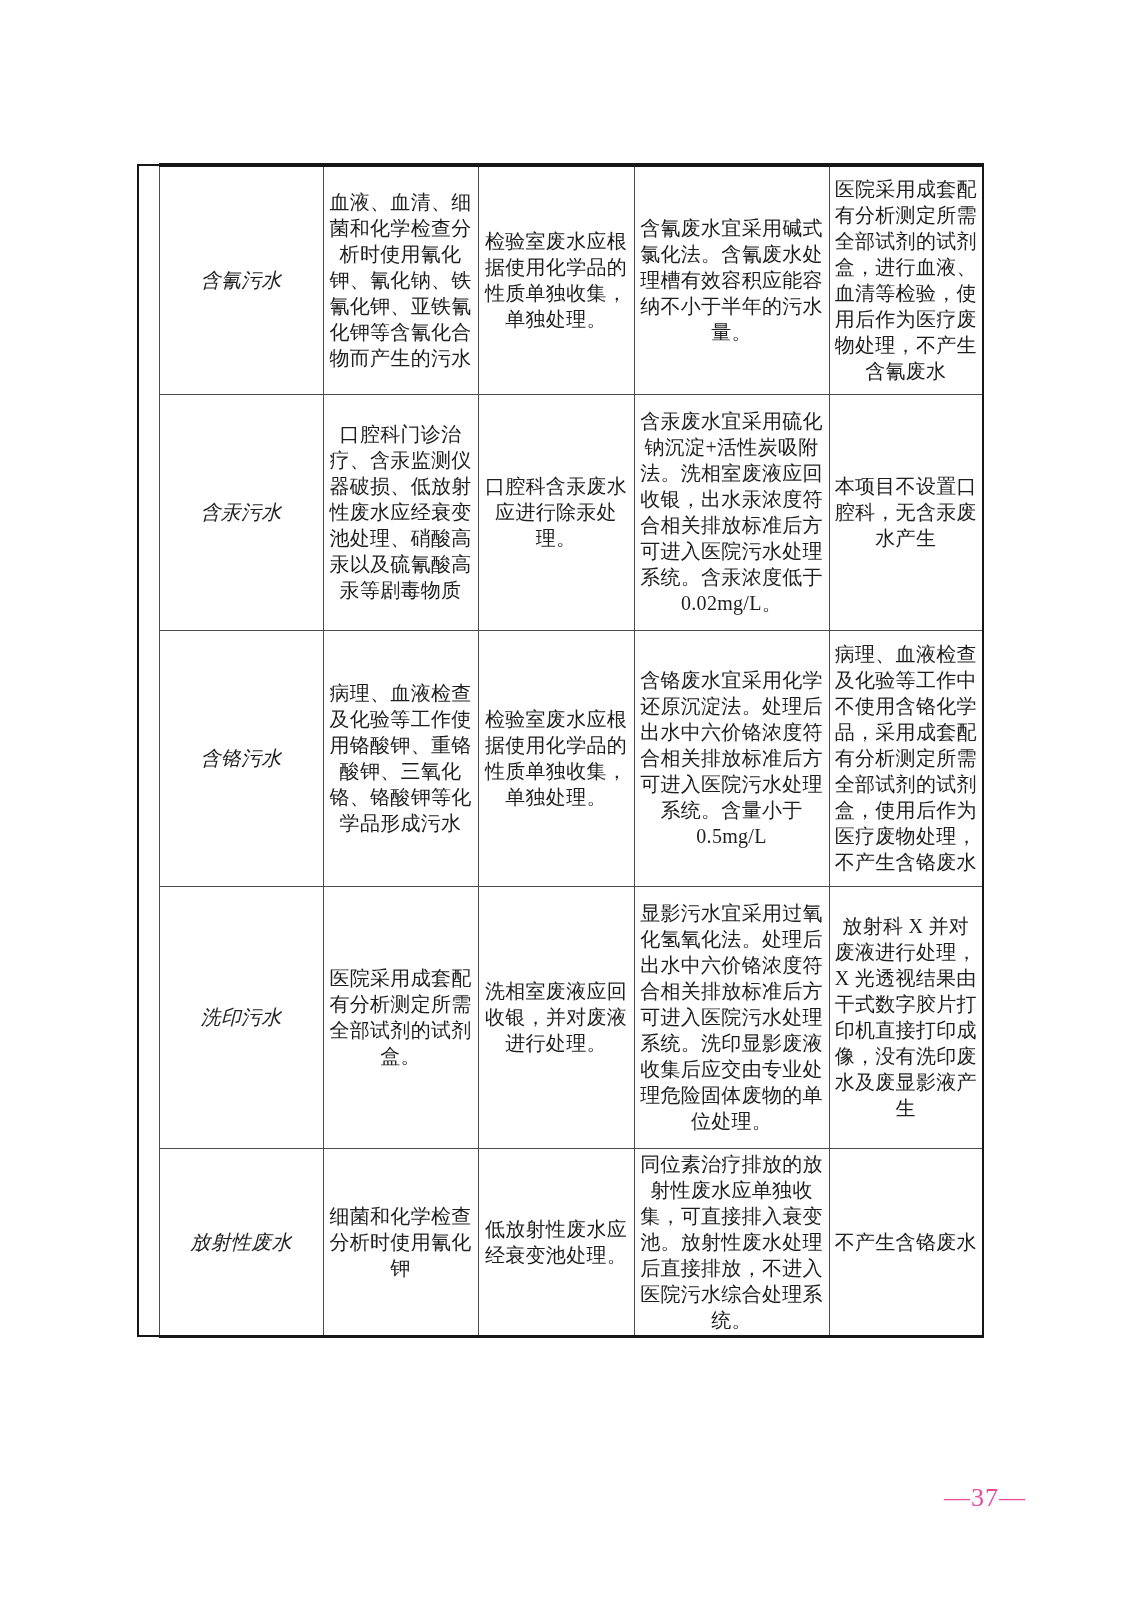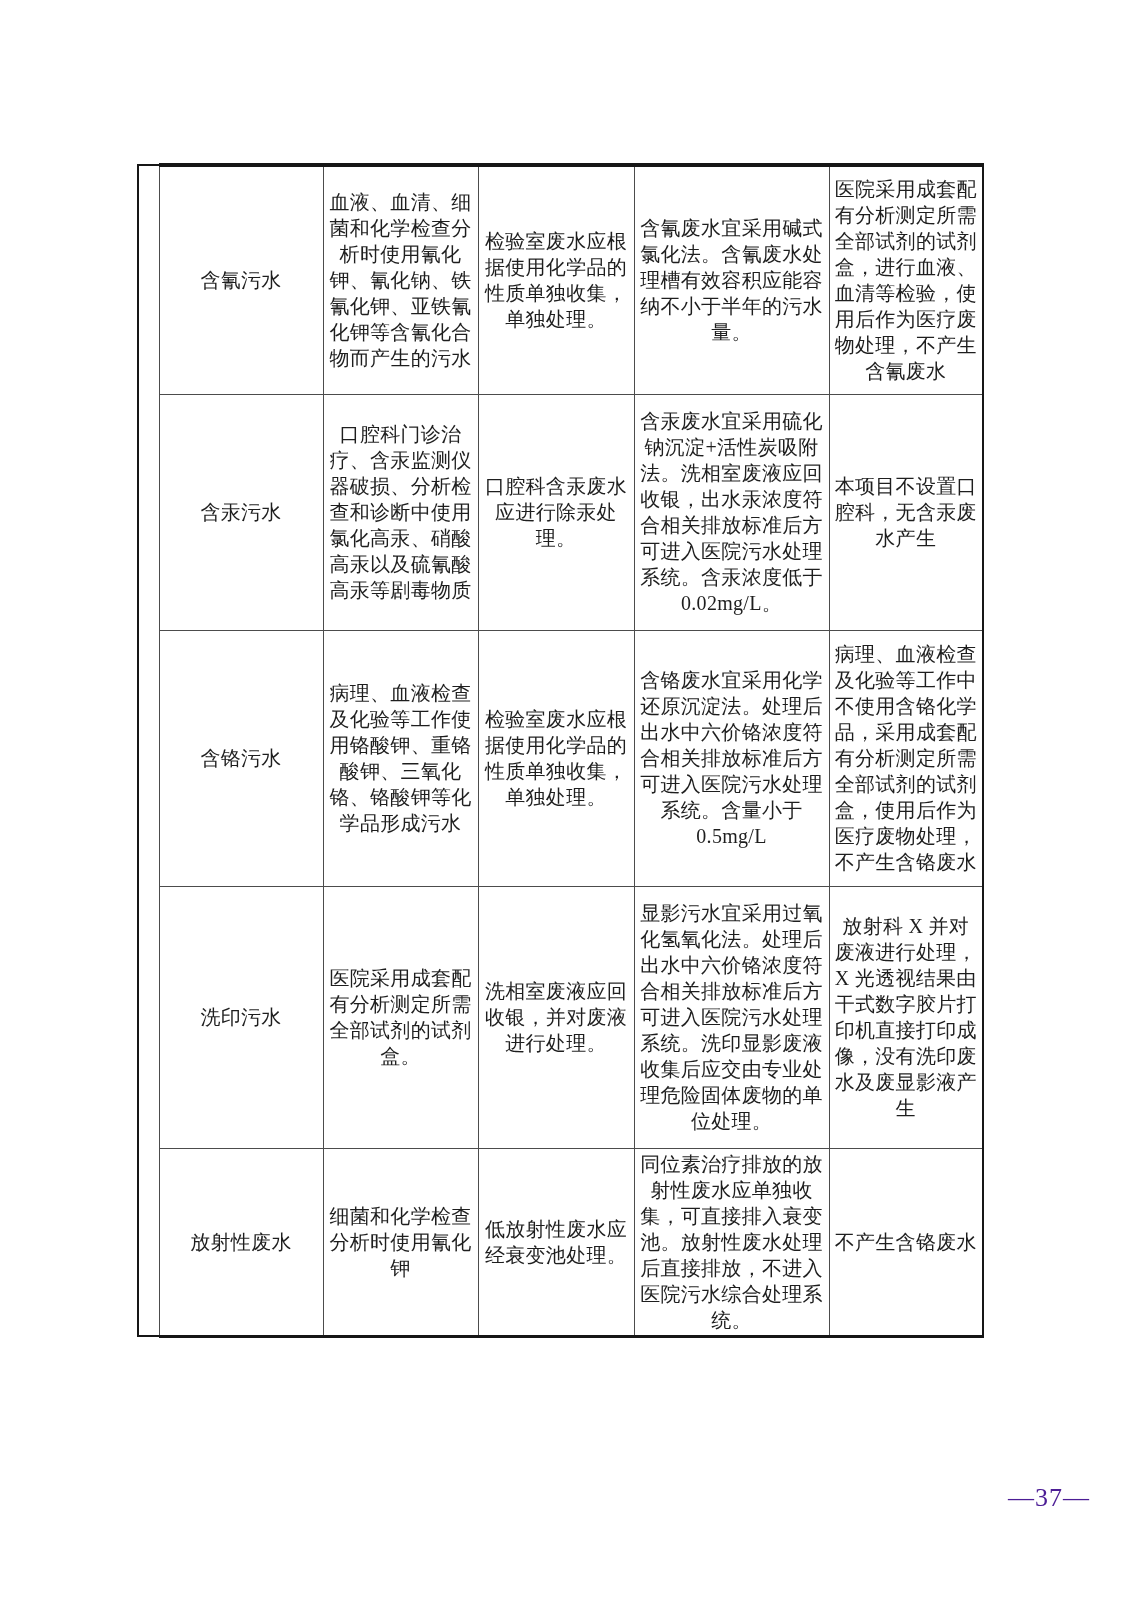--- a/index.html
+++ b/index.html
@@ -41,29 +41,30 @@
   
   table.wastewater tr:first-child td { border-top: 4px solid #161616; }
   table.wastewater tr:first-child td.spanner { border-top: 1px solid #4c4c4c; }
   table.wastewater tr:last-child td { border-bottom: 3px solid #161616; margin-left: 8px; }
   td.spanner {
     padding: 0;
     border-bottom: 3px solid #161616;
   }
   td.cat {
     letter-spacing: 1px;
+    font-style: italic;
   }
   .pageno {
     position: absolute;
     left: 880px;
     top: 1483px;
     width: 210px;
-    text-align: right;
+    text-align: center;
     font-size: 26px;
-    color: #4c1d95;
+    color: #ec4899;
     letter-spacing: 1px;
   }
 </style>
 </head>
 <body>
 
 <div class="page">
   <div class="table-wrap">
     <table class="wastewater">
       <colgroup>
@@ -78,21 +79,21 @@
         <tr style="height:229px">
           <td class="spanner" rowspan="5"></td>
           <td class="cat">含氰污水</td>
           <td>血液、血清、细菌和化学检查分析时使用氰化钾、氰化钠、铁氰化钾、亚铁氰化钾等含氰化合物而产生的污水</td>
           <td>检验室废水应根据使用化学品的性质单独收集，单独处理。</td>
           <td>含氰废水宜采用碱式氯化法。含氰废水处理槽有效容积应能容纳不小于半年的污水量。</td>
           <td>医院采用成套配有分析测定所需全部试剂的试剂盒，进行血液、血清等检验，使用后作为医疗废物处理，不产生含氰废水</td>
         </tr>
         <tr style="height:236px">
           <td class="cat">含汞污水</td>
-          <td>口腔科门诊治疗、含汞监测仪器破损、分析检查和诊断中使用氯化高汞、硝酸高汞以及硫氰酸高汞等剧毒物质</td>
+          <td>口腔科门诊治疗、含汞监测仪器破损、低放射性废水应经衰变池处理、硝酸高汞以及硫氰酸高汞等剧毒物质</td>
           <td>口腔科含汞废水应进行除汞处理。</td>
           <td>含汞废水宜采用硫化钠沉淀+活性炭吸附法。洗相室废液应回收银，出水汞浓度符合相关排放标准后方可进入医院污水处理系统。含汞浓度低于0.02mg/L。</td>
           <td>本项目不设置口腔科，无含汞废水产生</td>
         </tr>
         <tr style="height:256px">
           <td class="cat">含铬污水</td>
           <td>病理、血液检查及化验等工作使用铬酸钾、重铬酸钾、三氧化铬、铬酸钾等化学品形成污水</td>
           <td>检验室废水应根据使用化学品的性质单独收集，单独处理。</td>
           <td>含铬废水宜采用化学还原沉淀法。处理后出水中六价铬浓度符合相关排放标准后方可进入医院污水处理系统。含量小于 0.5mg/L</td>
           <td>病理、血液检查及化验等工作中不使用含铬化学品，采用成套配有分析测定所需全部试剂的试剂盒，使用后作为医疗废物处理，不产生含铬废水</td>

